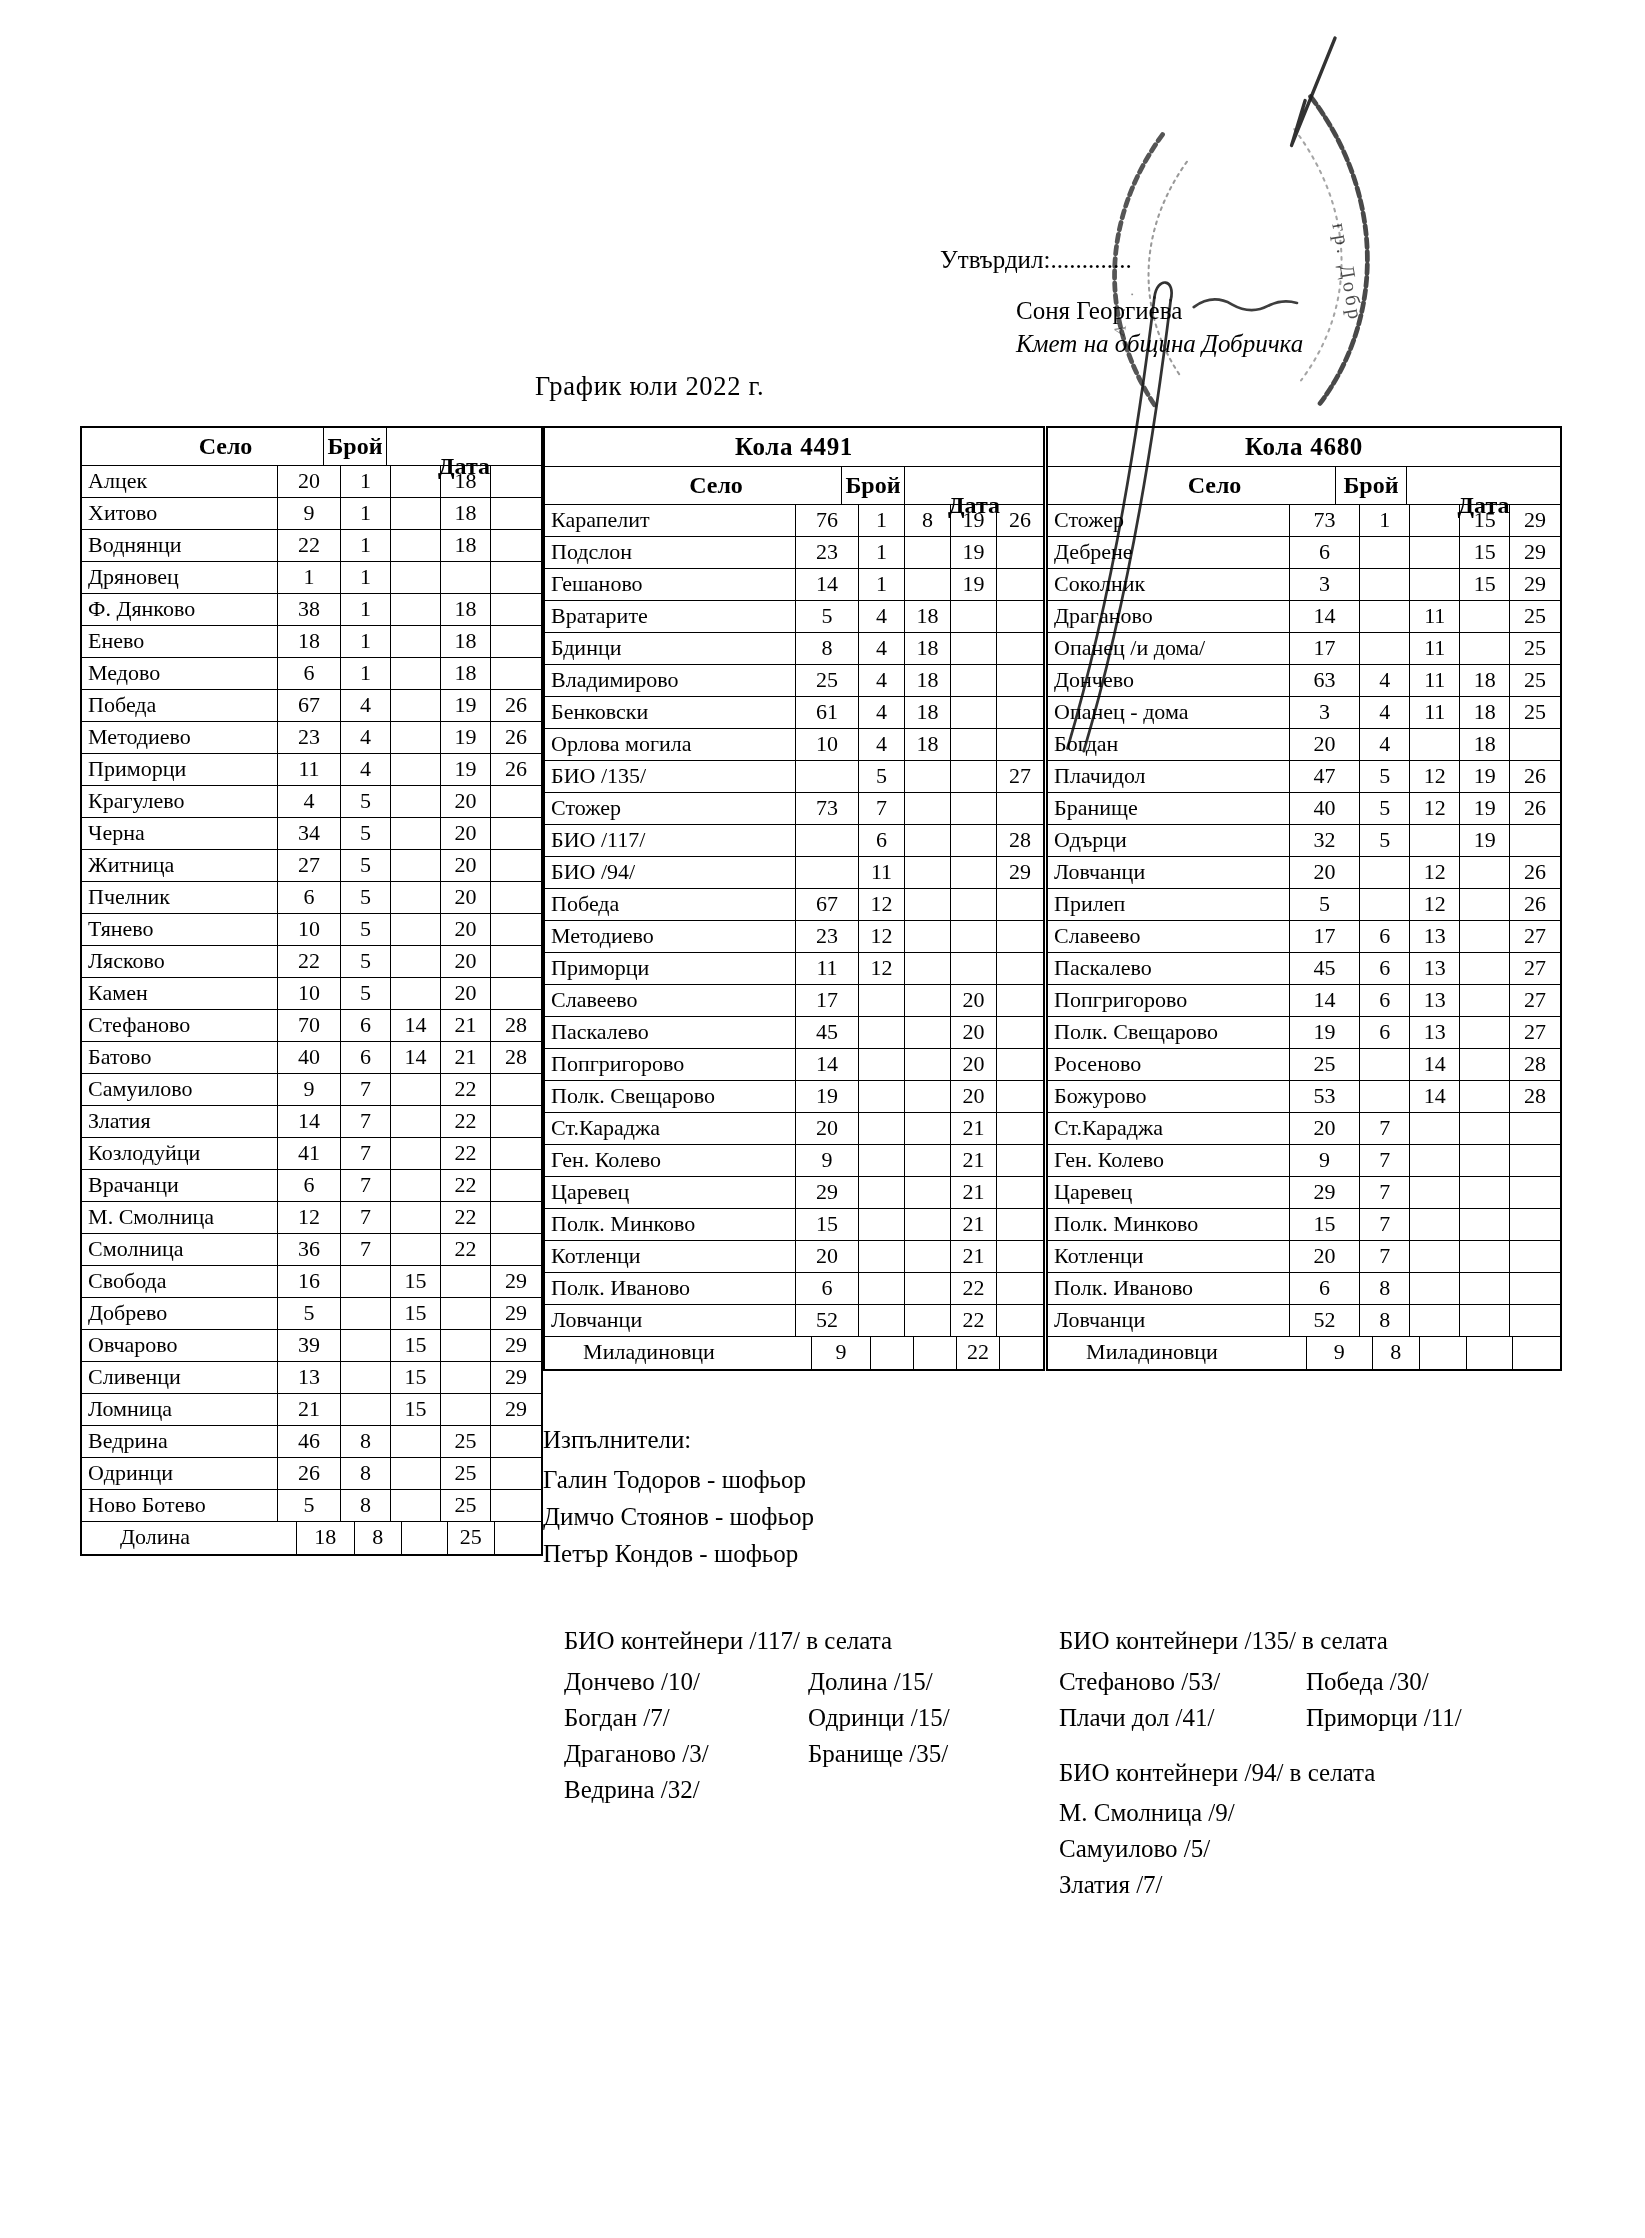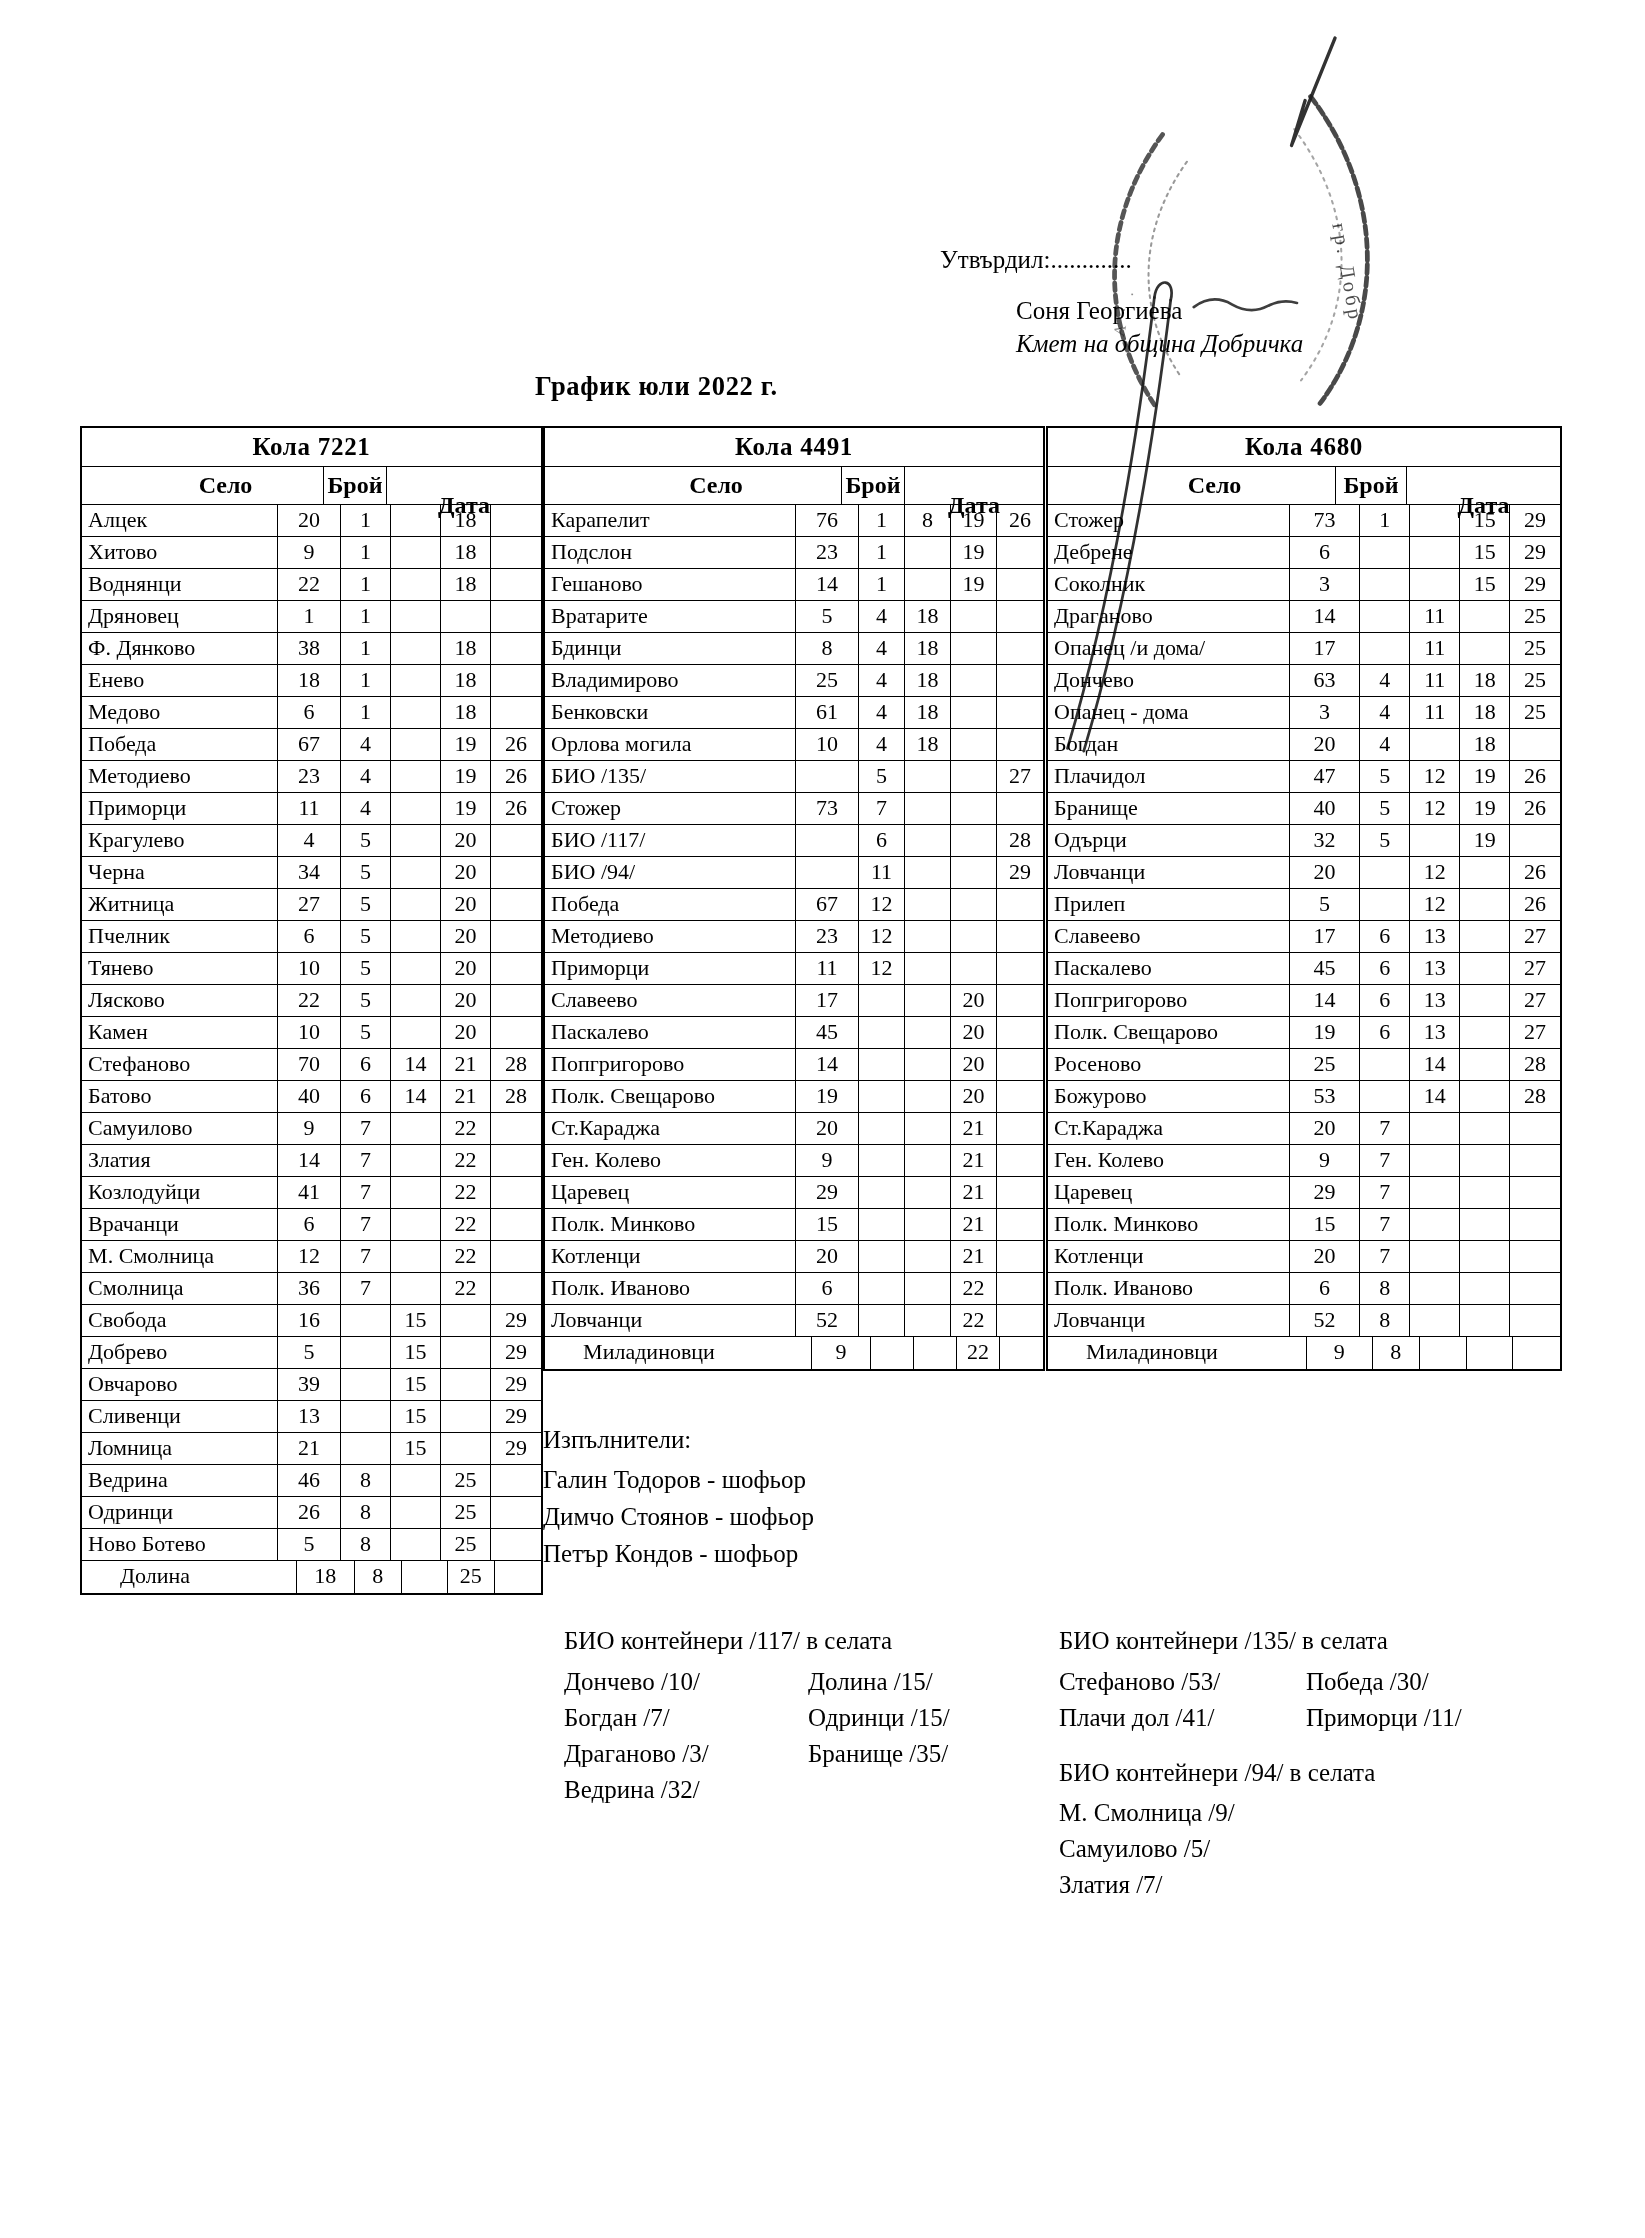--- a/index.html
+++ b/index.html
@@ -9,21 +9,21 @@
     background:#ffffff;
     font-family:"Liberation Serif", serif;
     color:#000;
     overflow:hidden;
   }
   .overlay{position:absolute;left:0;top:0;width:1646px;height:2239px;pointer-events:none;}
   .abs{position:absolute;white-space:nowrap;}
   .approval-label{left:940px;top:246px;font-size:25px;}
   .approval-name{left:1016px;top:297px;font-size:25px;}
   .approval-role{left:1016px;top:330px;font-size:25px;font-style:italic;}
-  .page-title{left:535px;top:371px;font-size:26.5px;font-weight:bold;letter-spacing:0.7px;}
+  .page-title{left:535px;top:371px;font-size:26.5px;font-weight:normal;letter-spacing:0.7px;}
 
   .car-table{position:absolute;border:2px solid #000;background:transparent;box-sizing:border-box;}
   .t0{left:80px;top:426px;width:463px;--wv:196px;--wc:63px;--wd:50px;}
   .t1{left:543px;top:426px;width:502px;--wv:251px;--wc:63px;--wd:46px;}
   .t2{left:1046px;top:426px;width:516px;--wv:242px;--wc:71px;--wd:50px;}
   .t-head1{
     box-sizing:border-box;height:39px;line-height:37px;
     border-bottom:1.4px solid #000;
     font-weight:bold;font-size:25px;text-align:center;letter-spacing:0.7px;
   }
@@ -80,21 +80,20 @@
     <text transform="translate(1650 520) rotate(-78)" font-size="24" letter-spacing="6" opacity="0.45" font-family="Liberation Serif, serif">. А · .</text>
   </svg>
 
   <div class="abs approval-label">Утвърдил:.............</div>
   <div class="abs approval-name">Соня Георгиева</div>
   <div class="abs approval-role">Кмет  на община Добричка</div>
 
   <div class="abs page-title">График юли 2022 г.</div>
 
   <div class="car-table t0">
-    <div class="t-head1">Кола 7221</div>
     <div class="t-head2">
       <div class="h-village">Село</div>
       <div class="h-count">Брой</div>
       <div class="h-date">Дата</div>
     </div>
     <div class="t-rows">
         <div class="t-row">
           <div class="cell v">Алцек</div>
           <div class="cell n">20</div>
           <div class="cell d">1</div>

